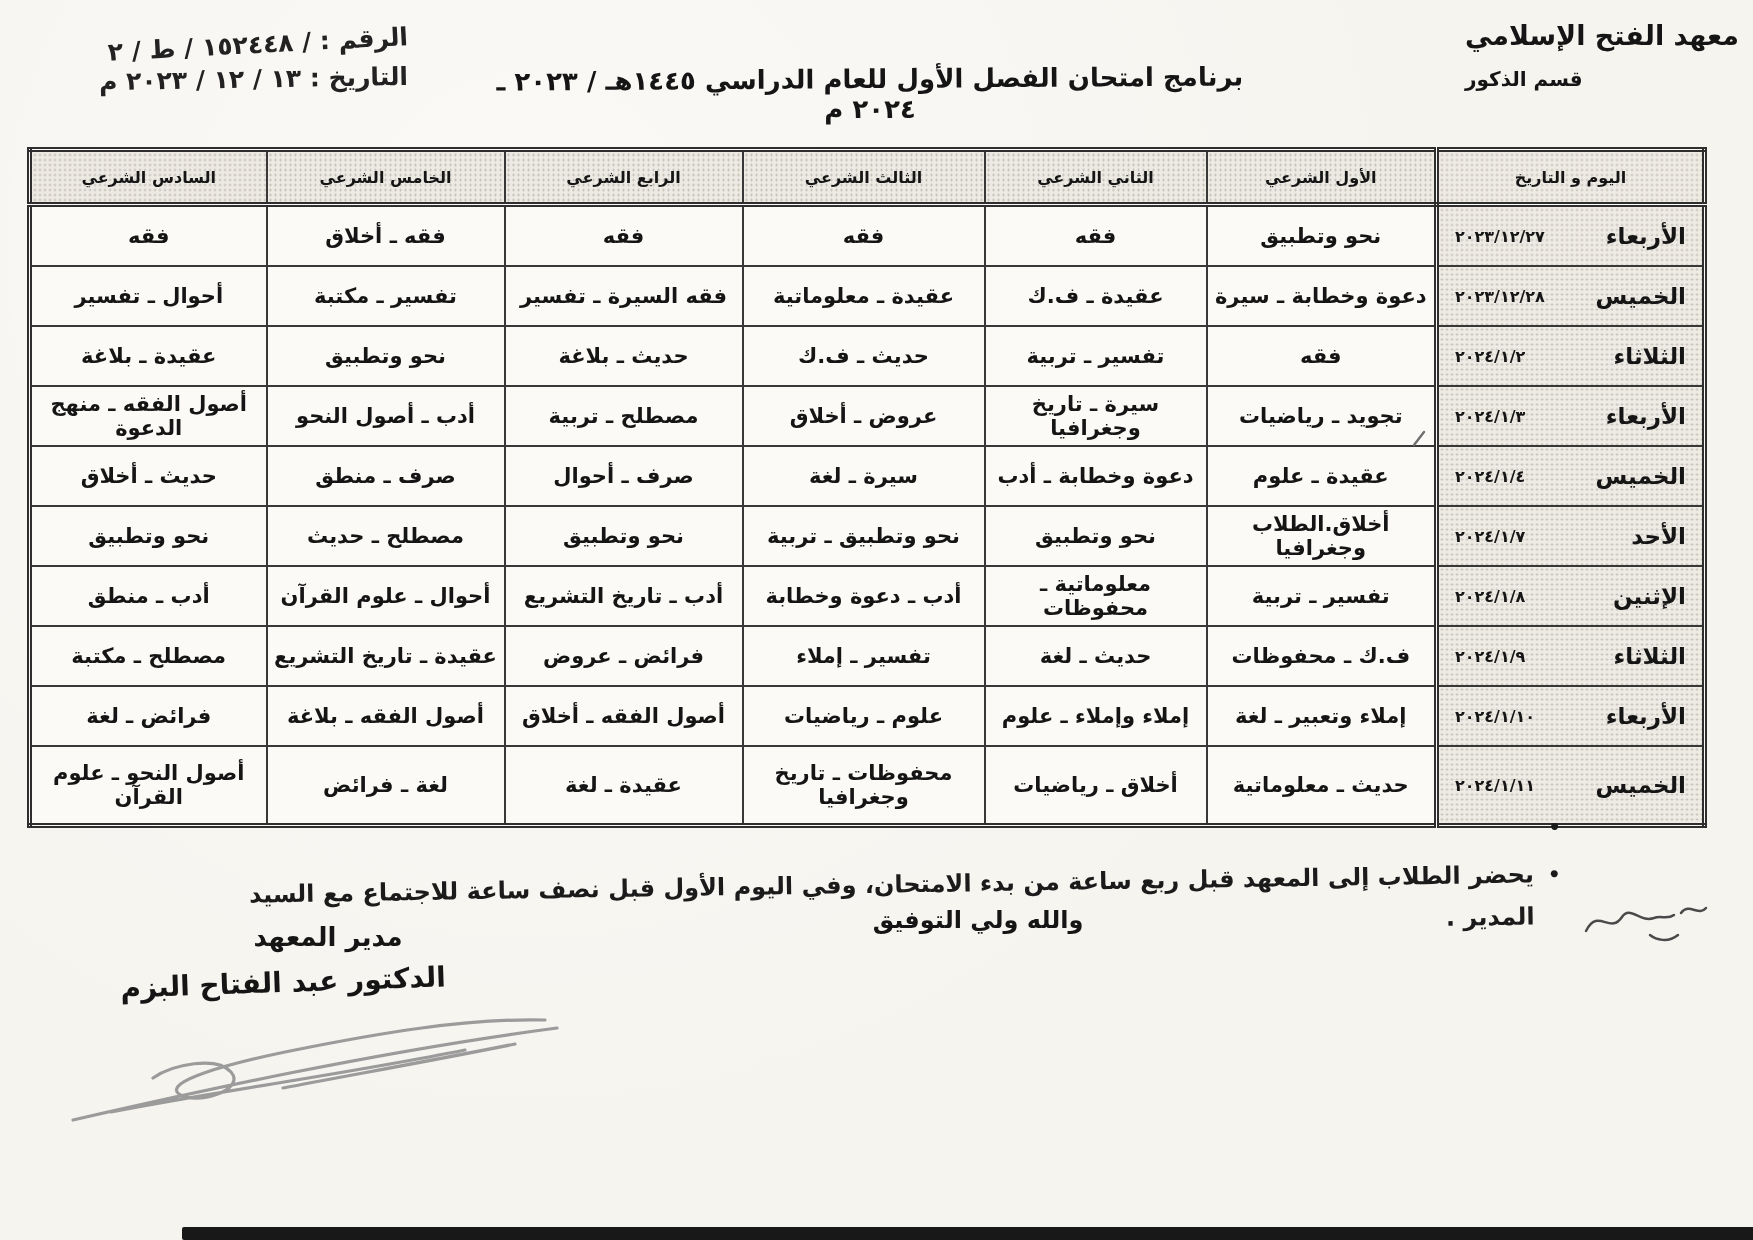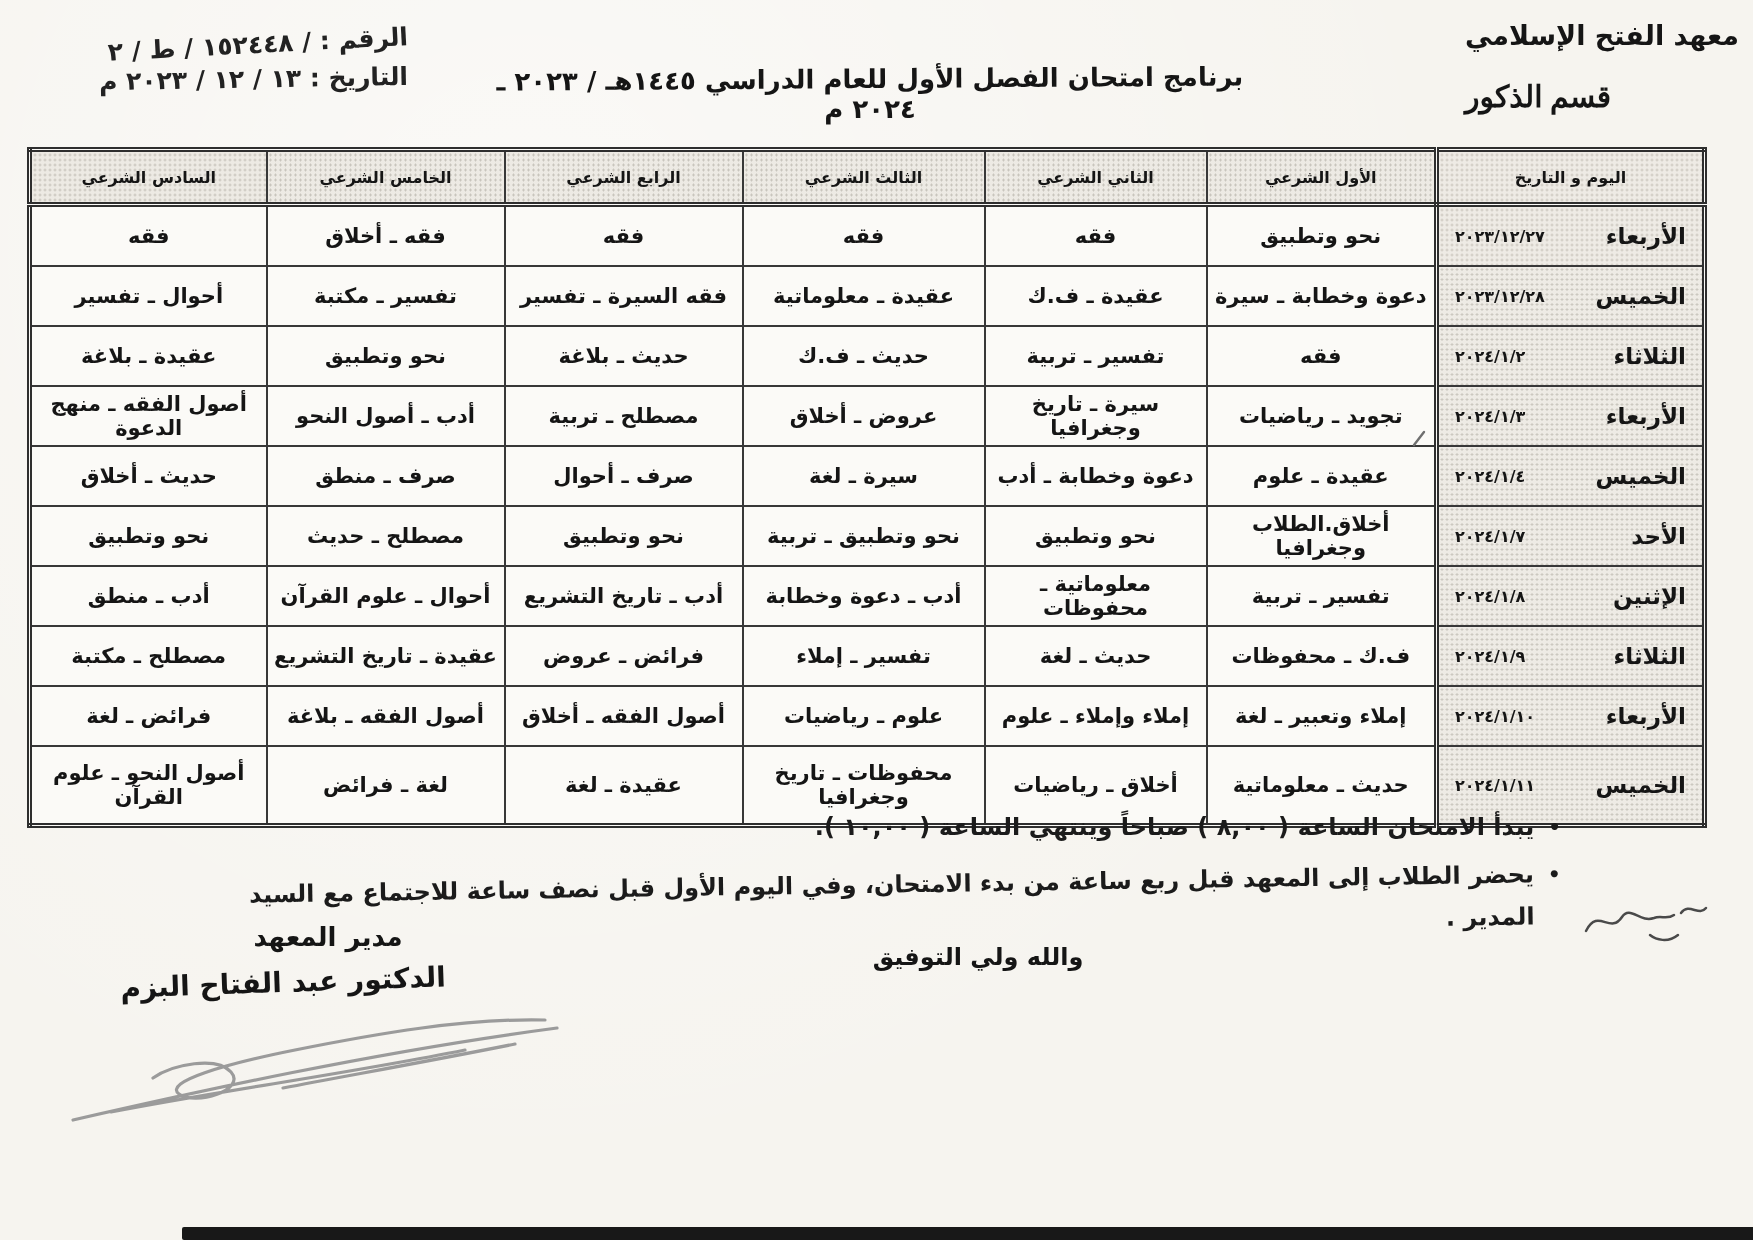--- a/index.html
+++ b/index.html
@@ -15,21 +15,21 @@
       radial-gradient(circle at 30% 20%, rgba(255,255,255,.5), rgba(0,0,0,0) 60%),
       #f6f4ef;
     direction:rtl;
   }
   
   .institute-block{
     position:absolute;top:16px;right:8px;width:280px;
     text-align:left;font-weight:700;
   }
   .institute-name{font-size:27px;line-height:40px;}
-  .institute-section{font-size:30px;line-height:38px;margin-top:22px;font-family:Liberation Serif, serif;}
+  .institute-section{font-size:20px;line-height:38px;margin-top:4px;}
   .ref-block{
     position:absolute;top:22px;left:48px;width:360px;
     font-size:25px;font-weight:700;color:#222;
   }
   .ref-number{transform:rotate(-3deg);transform-origin:right center;letter-spacing:1px;}
   .ref-date{margin-top:14px;transform:rotate(-1deg);}
   .doc-title{
     position:absolute;top:64px;left:480px;width:780px;
     text-align:center;font-size:26px;font-weight:700;
     transform:rotate(-0.4deg);
@@ -71,21 +71,21 @@
   
   .notes{position:absolute;top:806px;right:192px;width:1360px;}
   .note-line{
     display:flex;align-items:flex-start;gap:14px;
     font-size:24px;font-weight:700;line-height:42px;color:#1b1b1b;
   }
   .note-line + .note-line{margin-top:5px;transform:rotate(-0.9deg);transform-origin:right center;}
   .note-bullet{font-size:20px;line-height:42px;}
   .closing{
     position:absolute;top:906px;left:758px;width:440px;
-    text-align:center;font-size:24px;font-weight:700;margin-top:37px;
+    text-align:center;font-size:24px;font-weight:700;
   }
   
   .signature-block{position:absolute;top:922px;left:148px;width:360px;text-align:center;}
   .sig-role{font-size:26px;font-weight:700;}
   .sig-name{font-size:28px;font-weight:700;margin-top:14px;transform:translateX(-45px) rotate(-2deg);}
   .sig-scribble{position:absolute;top:992px;left:45px;}
   .hand-mark{position:absolute;top:893px;left:1578px;}
   .pen-mark{position:absolute;top:428px;left:1408px;}
   
   .scan-bar{
@@ -271,21 +271,20 @@
           <td>عقيدة ـ لغة</td>
           <td>لغة ـ فرائض</td>
           <td>أصول النحو ـ علوم القرآن</td>
         </tr>
       </tbody>
   </table>
 
   <div class="notes">
     <div class="note-line">
       <span class="note-bullet">•</span>
-      <span>يبدأ الامتحان الساعة ( ٨,٠٠ ) صباحاً وينتهي الساعة ( ١٠,٠٠ ).</span>
     </div>
     <div class="note-line">
       <span class="note-bullet">•</span>
       <span>يحضر الطلاب إلى المعهد قبل ربع ساعة من بدء الامتحان، وفي اليوم الأول قبل نصف ساعة للاجتماع مع السيد المدير .</span>
     </div>
   </div>
 
   <div class="closing">والله ولي التوفيق</div>
 
   <div class="hand-mark">

